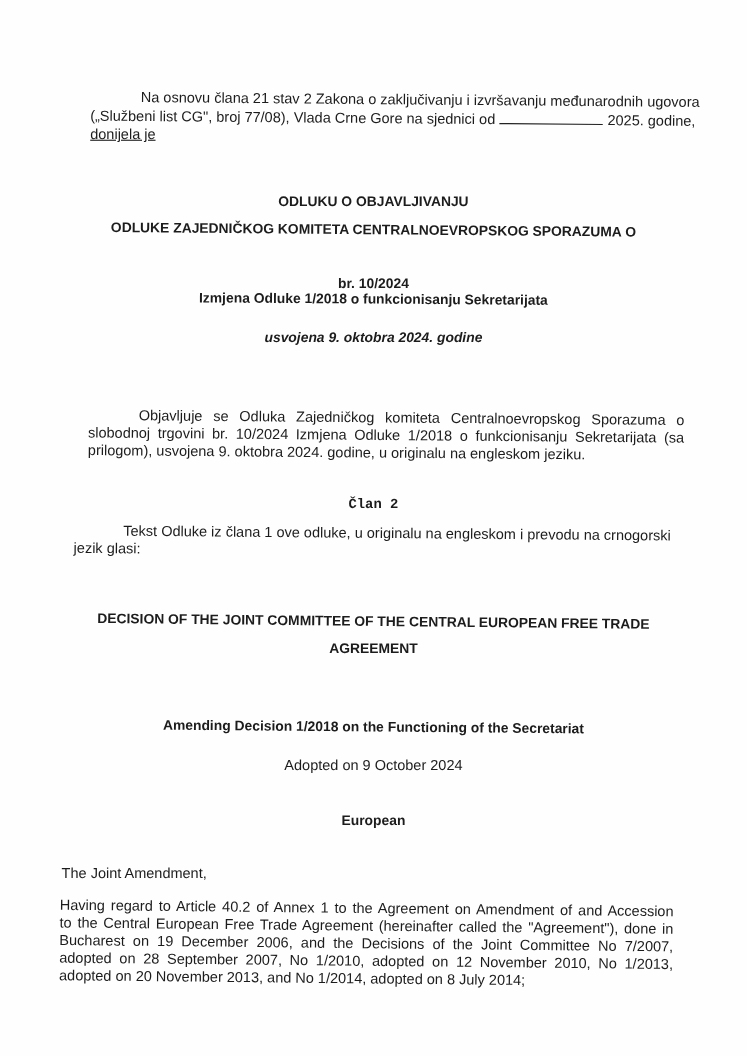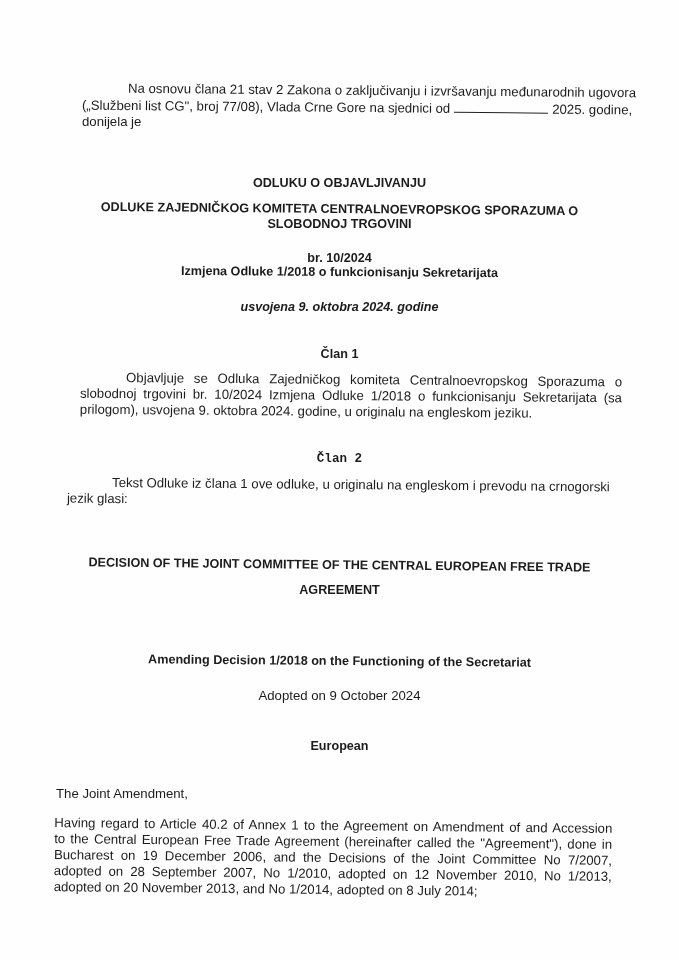--- a/index.html
+++ b/index.html
@@ -21,30 +21,28 @@
   </style>
 </head>
 <body>
 
 <div class="page">
 
   <div class="t" style="left:128px; top:83px; transform:rotate(0.5deg);">Na osnovu člana 21 stav 2 Zakona o zaključivanju i izvršavanju međunarodnih ugovora</div>
   <div class="t" style="left:82px; top:100px; transform:rotate(0.5deg);">
     <span>(„Službeni list CG", broj 77/08), Vlada Crne Gore na sjednici od</span><span class="blank"></span><span>2025. godine,</span>
   </div>
-  <div class="t" style="left:82px; top:114px;">donijela je</div>
+  <div class="t" style="left:82px; top:114px;text-decoration:underline;">donijela je</div>
 
   <div class="c b" style="top:176px; font-size:12.6px;">ODLUKU O OBJAVLJIVANJU</div>
   <div class="c b" style="top:202px; font-size:12.6px; transform:rotate(0.5deg);">ODLUKE ZAJEDNIČKOG KOMITETA CENTRALNOEVROPSKOG SPORAZUMA O</div>
-  <div class="c b" style="top:217px; font-size:12.6px;">SLOBODNOJ TRGOVINI</div>
   <div class="c b" style="top:251px; font-size:12.6px;">br. 10/2024</div>
   <div class="c b" style="top:265px; font-size:12.6px; transform:rotate(0.4deg);">Izmjena Odluke 1/2018 o funkcionisanju Sekretarijata</div>
   <div class="c b" style="top:300px; font-size:12.6px;font-style:italic;">usvojena 9. oktobra 2024. godine</div>
 
-  <div class="c b" style="top:347px; font-size:12.6px;">Član 1</div>
   <div class="para" style="left:80px; top:372px; width:542px; transform:rotate(0.5deg);">
     <div class="jl" style="padding-left:46px;">Objavljuje se Odluka Zajedničkog komiteta Centralnoevropskog Sporazuma o</div>
     <div class="jl">slobodnoj trgovini br. 10/2024 Izmjena Odluke 1/2018 o funkcionisanju Sekretarijata (sa</div>
     <div>prilogom), usvojena 9. oktobra 2024. godine, u originalu na engleskom jeziku.</div>
   </div>
 
   <div class="c b" style="top:452px; font-size:12.6px;font-family:Liberation Mono, monospace;">Član 2</div>
   <div class="para" style="left:67px; top:477px; width:555px; transform:rotate(0.5deg);">
     <div style="padding-left:45px;">Tekst Odluke iz člana 1 ove odluke, u originalu na engleskom i prevodu na crnogorski</div>
     <div>jezik glasi:</div>

